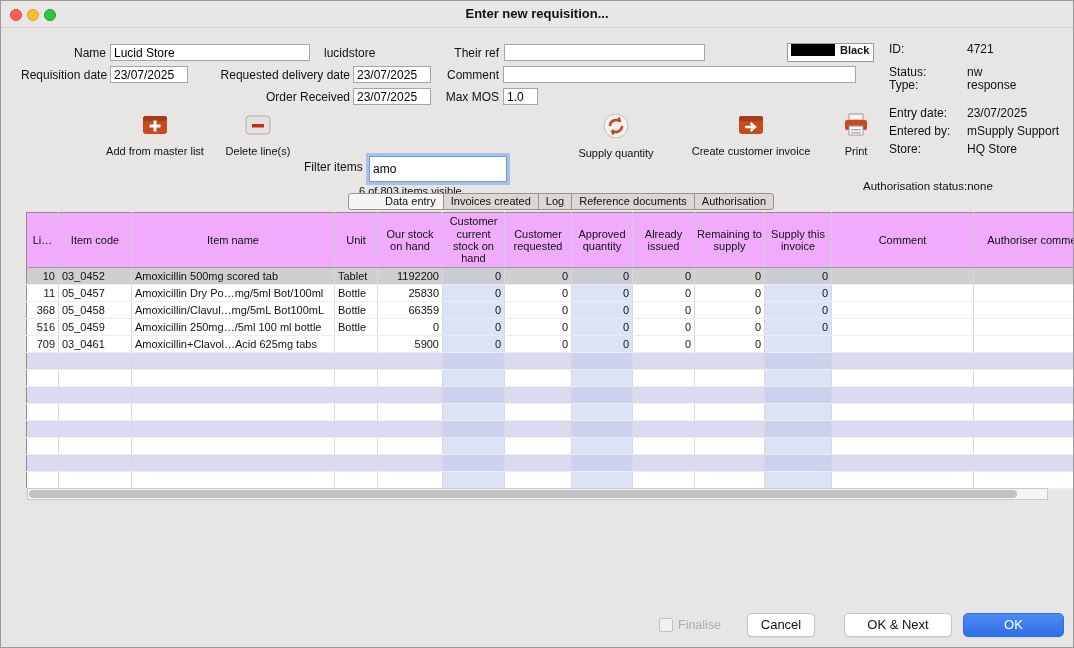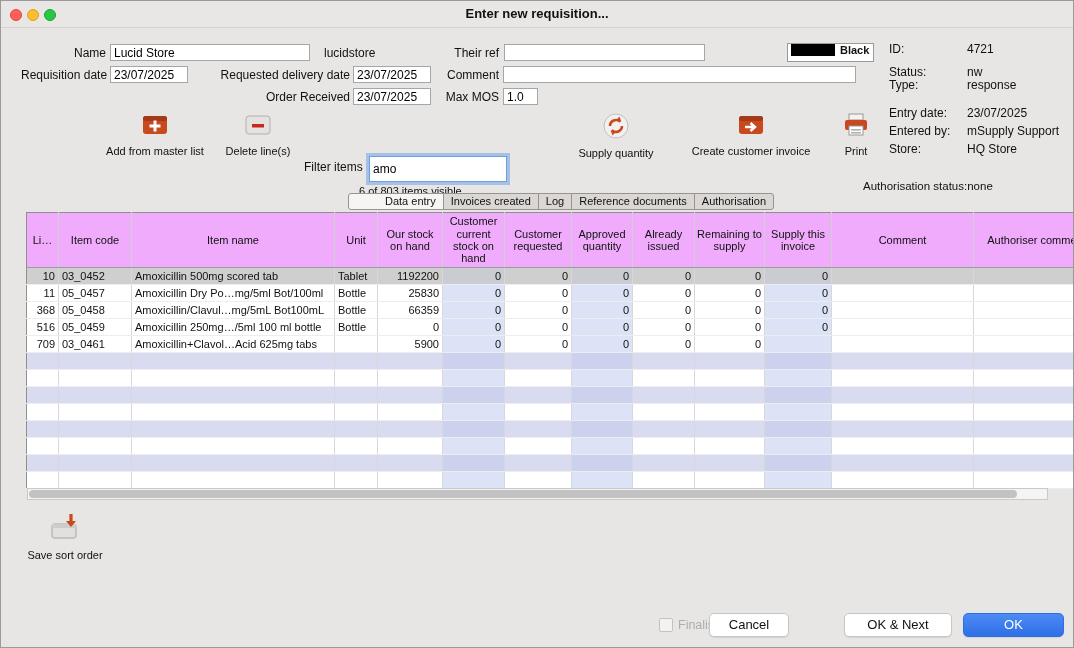--- a/index.html
+++ b/index.html
@@ -70,21 +70,21 @@
   .savesort{position:absolute;left:22px;top:512px;width:84px;display:flex;flex-direction:column;
     align-items:center;gap:6px;cursor:default;}
   .savesort .tb-label{font-size:11px;}
   .finalise{position:absolute;left:658px;top:617px;display:flex;align-items:center;gap:5px;
     color:#adadad;font-size:12.5px;}
   .checkbox{width:12px;height:12px;border:1px solid #c2c2c2;background:#f2f2f2;border-radius:2px;}
   .btn{position:absolute;height:24px;border:1px solid #c6c6c6;border-radius:5px;background:#fff;
     font-family:"Liberation Sans",sans-serif;font-size:13px;color:#111;text-align:center;
     line-height:22px;box-sizing:border-box;cursor:default;box-shadow:0 1px 1px rgba(0,0,0,.08);}
   .btn.primary{background:linear-gradient(#4d8bf4,#2f6fe6);border-color:#2f6fe6;color:#fff;}
-  #btn-cancel{left:708px;top:612px;width:80px;}
+  #btn-cancel{left:746px;top:612px;width:68px;}
   #btn-oknext{left:843px;top:612px;width:108px;}
   #btn-ok{left:962px;top:612px;width:101px;}
 </style>
 </head>
 <body>
 
 <div id="window">
 
   <div class="titlebar">
     <span class="dot red"></span>
@@ -437,31 +437,20 @@
             <td class="c12"></td>
             <td class="cpad"></td>
           </tr>
         </tbody>
     </table>
   </div>
   <div class="hscroll">
     <div class="hthumb"></div>
   </div>
 
-  <div class="savesort">
-    <span>
-      <svg width="30" height="27" viewBox="0 0 30 27">
-          <rect x="2" y="11" width="24" height="14" rx="2" fill="#e2e0de" stroke="#a7a5a3"></rect>
-          <rect x="2" y="11" width="24" height="4" fill="#cfccca"></rect>
-          <path d="M21 1v9" stroke="#c9491f" stroke-width="3.2" fill="none"></path>
-          <path d="M16 8l5 6 5-6z" fill="#c9491f"></path>
-        </svg>
-    </span>
-    <span class="tb-label">Save sort order</span>
-  </div>
 
   <div class="finalise">
     <span class="checkbox"></span>
     <span>Finalise</span>
   </div>
   <div class="btn" id="btn-cancel">Cancel</div>
   <div class="btn" id="btn-oknext">OK &amp; Next</div>
   <div class="btn primary" id="btn-ok">OK</div>
 
 </div>

